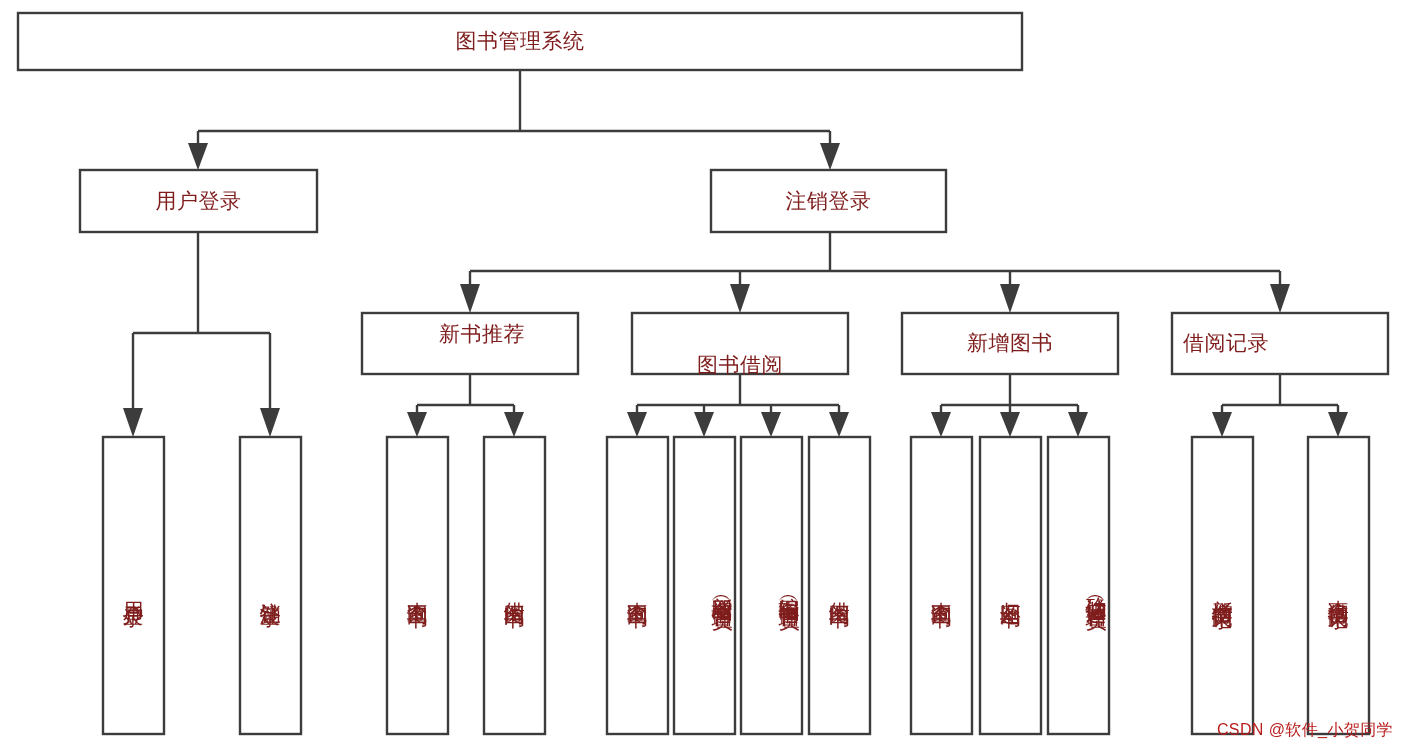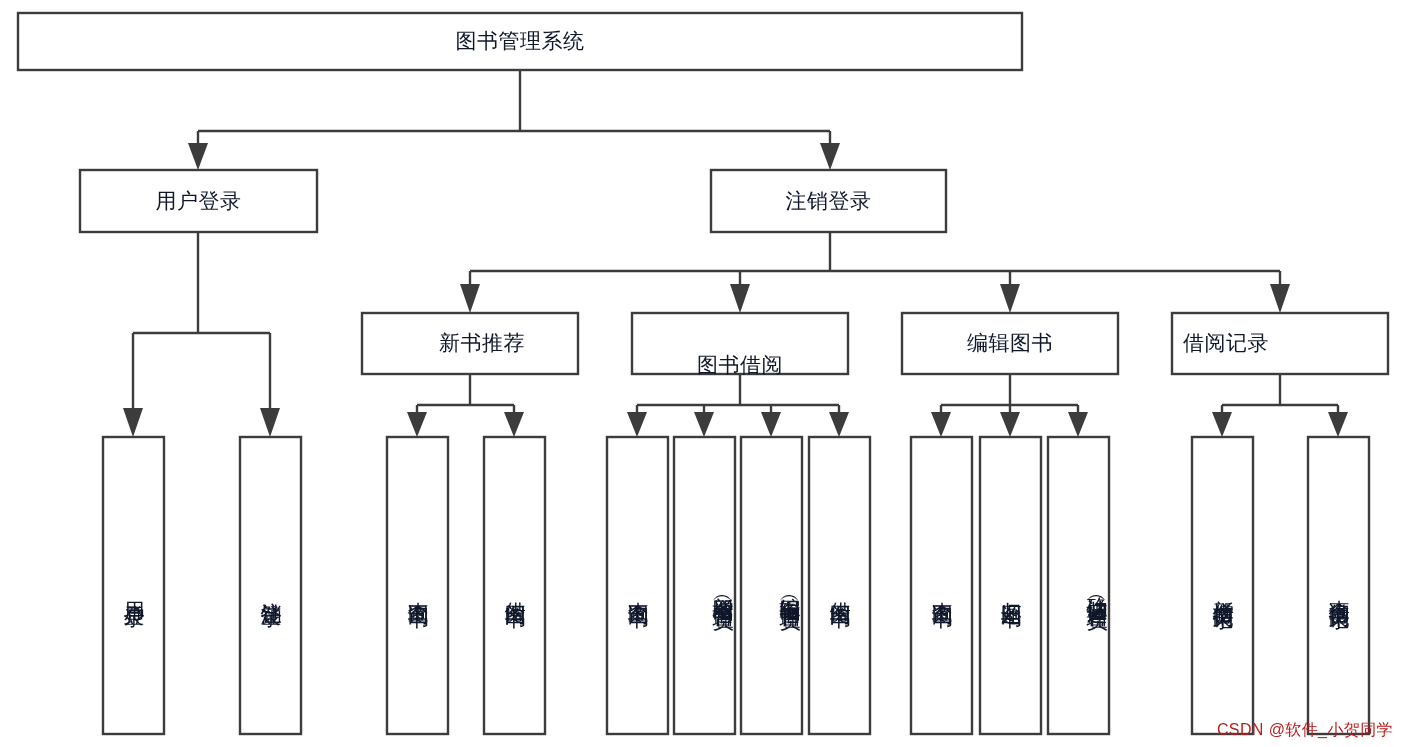--- a/index.html
+++ b/index.html
@@ -40,22 +40,22 @@
   }
   .arrow-head {
     fill: #3c3c3c;
     stroke: none;
   }
   .node-label {
     position: absolute;
     display: flex;
     align-items: center;
     justify-content: center;
-    color: #0f172a;
-    font-family: Liberation Serif, serif;
+    color: #7f1d1d;
+    font-family: Liberation Sans, sans-serif;
     letter-spacing: 0.5px;
     pointer-events: none;
     box-sizing: border-box;
   }
   .node-label.horiz {
     writing-mode: horizontal-tb;
     font-size: 21px;
     line-height: 1.15;
   }
   .node-label.vert {
@@ -184,23 +184,23 @@
 
     <rect class="box-rect" x="1192" y="437" width="61" height="297"></rect>
     <rect class="box-rect" x="1308" y="437" width="61" height="297"></rect>
   </svg>
 
   <div class="node-label horiz" style="left:18px; top:13px; width:1004px; height:57px;">图书管理系统</div>
 
   <div class="node-label horiz" style="left:80px; top:170px; width:237px; height:62px;">用户登录</div>
   <div class="node-label horiz" style="left:711px; top:170px; width:235px; height:62px;">注销登录</div>
 
-  <div class="node-label horiz" style="left:362px; top:313px; width:240px; height:61px;">新书推荐</div>
+  <div class="node-label horiz" style="left:362px; top:304px; width:240px; height:61px;">新书推荐</div>
   <div class="node-label horiz" style="left:632px; top:331px; width:216px; height:68px;">图书借阅</div>
-  <div class="node-label horiz" style="left:902px; top:313px; width:216px; height:61px;">编辑图书</div>
+  <div class="node-label horiz" style="left:902px; top:313px; width:216px; height:61px;">新增图书</div>
   <div class="node-label horiz" style="left:1108px; top:313px; width:236px; height:61px;">借阅记录</div>
 
   <div class="node-label vert" style="left:103px; top:437px; width:61px; height:297px;">用户登录</div>
   <div class="node-label vert" style="left:240px; top:437px; width:61px; height:297px;">注销登录</div>
 
   <div class="node-label vert" style="left:387px; top:437px; width:61px; height:297px;">查询图书</div>
   <div class="node-label vert" style="left:484px; top:437px; width:61px; height:297px;">借阅图书</div>
 
   <div class="node-label vert" style="left:607px; top:437px; width:61px; height:297px;">查询图书</div>
   <div class="node-label vert" style="left:674px; top:437px; width:61px; height:297px; align-items:flex-start;">新增图书（管理员）</div>

